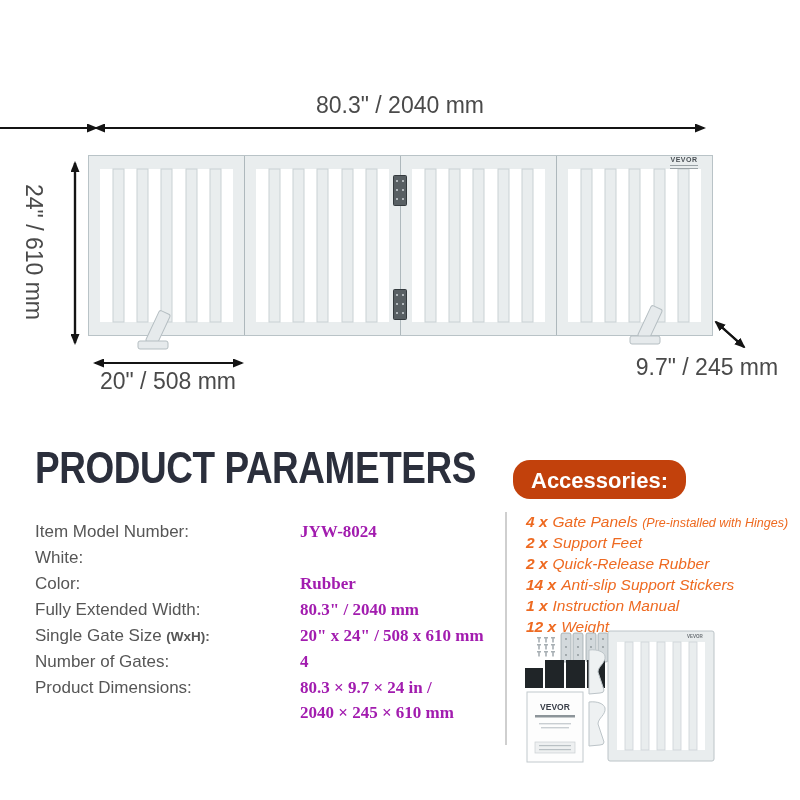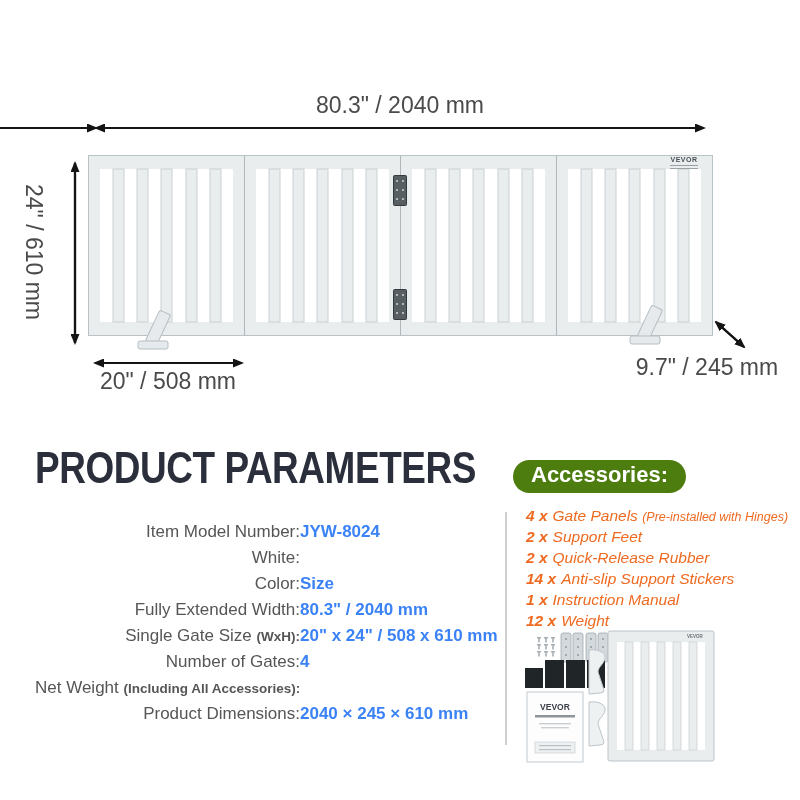--- a/index.html
+++ b/index.html
@@ -18,30 +18,30 @@
   .gate-brand { position:absolute; left:662px; top:156px; width:44px; text-align:center;
                 font-size:7px; font-weight:bold; letter-spacing:.5px; color:#4b5156; line-height:8px; }
   .gate-brand .brand-lines { width:28px; height:6px; margin:1px auto 0;
                 background:repeating-linear-gradient(to bottom,#9aa2a6 0,#9aa2a6 1px,transparent 1px,transparent 3px); }
 
   
   .params { position:absolute; left:35px; top:443px; width:468px; }
   .params h1 { font-size:45px; line-height:50px; font-weight:bold; color:#2b2f3c;
                transform:scaleX(.82); transform-origin:left center; white-space:nowrap; letter-spacing:-.5px; }
   .spec-rows { margin-top:26px; font-size:17px; line-height:25px; color:#565656; }
-  .spec-row { display:flex;text-align:right; }
+  .spec-row { display:flex; }
   .spec-label { width:265px; white-space:nowrap; flex:0 0 265px; }
   .spec-note { font-size:13.5px;font-weight:bold; }
-  .spec-value { font-weight:bold; color:#3b82f6; white-space:nowrap; }
+  .spec-value { font-weight:bold; color:#a21caf; white-space:nowrap;font-family:Liberation Serif, serif; }
 
   
   .accessories { position:absolute; left:505px; top:460px; width:292px; }
   .acc-divider { position:absolute; left:0; top:52px; height:233px; width:0; border-left:2px solid #cfcfcf; }
-  .acc-badge { display:inline-block; margin-left:8px; background:#4d7c0f; color:#fff;
-               font-weight:bold; font-size:22px; padding:2px 18px 5px; border-radius:17px; }
+  .acc-badge { display:inline-block; margin-left:8px; background:#c2410c; color:#fff;
+               font-weight:bold; font-size:22px; padding:8px 18px 5px; border-radius:17px; }
   .acc-list { margin:13px 0 0 21px; list-style:none;font-style:italic; }
   .acc-item { font-size:15.5px; line-height:20px; color:#ee6a21; white-space:nowrap; }
   .acc-qty { font-weight:bold; margin-right:5px; }
   .acc-note { font-size:12.5px; }
   .kit-svg { position:absolute; left:18px; top:166px; }
 </style>
 </head>
 <body>
 
 <div class="canvas">
@@ -153,21 +153,21 @@
         <span class="spec-value">
             <div>JYW-8024</div>
           </span>
       </div>
       <div class="spec-row">
         <span class="spec-label"><span>White:</span><span class="spec-note"></span></span>
       </div>
       <div class="spec-row">
         <span class="spec-label"><span>Color:</span><span class="spec-note"></span></span>
         <span class="spec-value">
-            <div>Size</div>
+            <div>Rubber</div>
           </span>
       </div>
       <div class="spec-row">
         <span class="spec-label"><span>Fully Extended  Width:</span><span class="spec-note"></span></span>
         <span class="spec-value">
             <div>80.3" / 2040 mm</div>
           </span>
       </div>
       <div class="spec-row">
         <span class="spec-label"><span>Single Gate Size </span><span class="spec-note">(WxH):</span></span>
@@ -175,25 +175,25 @@
             <div>20" x 24" / 508 x 610 mm</div>
           </span>
       </div>
       <div class="spec-row">
         <span class="spec-label"><span>Number of Gates:</span><span class="spec-note"></span></span>
         <span class="spec-value">
             <div>4</div>
           </span>
       </div>
       <div class="spec-row">
-        <span class="spec-label"><span>Net Weight </span><span class="spec-note">(Including All Accessories):</span></span>
       </div>
       <div class="spec-row">
         <span class="spec-label"><span>Product Dimensions:</span><span class="spec-note"></span></span>
         <span class="spec-value">
+            <div>80.3 × 9.7 × 24 in /</div>
             <div>2040 × 245 × 610 mm</div>
           </span>
       </div>
     </div>
   </section>
 
   <aside class="accessories">
     <div class="acc-divider"></div>
     <div class="acc-badge">Accessories:</div>
     <ul class="acc-list">

